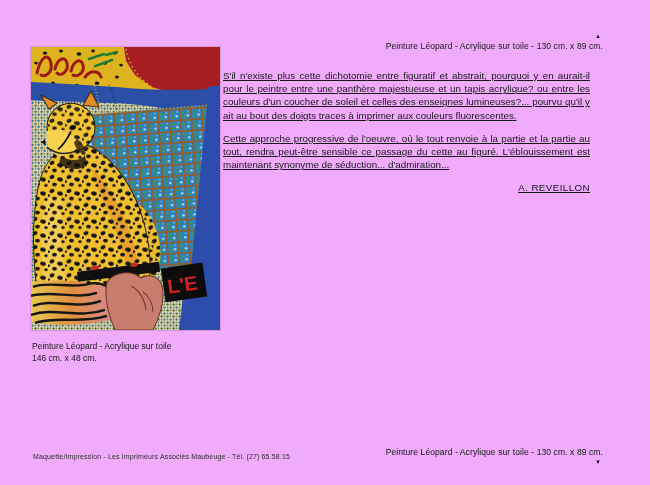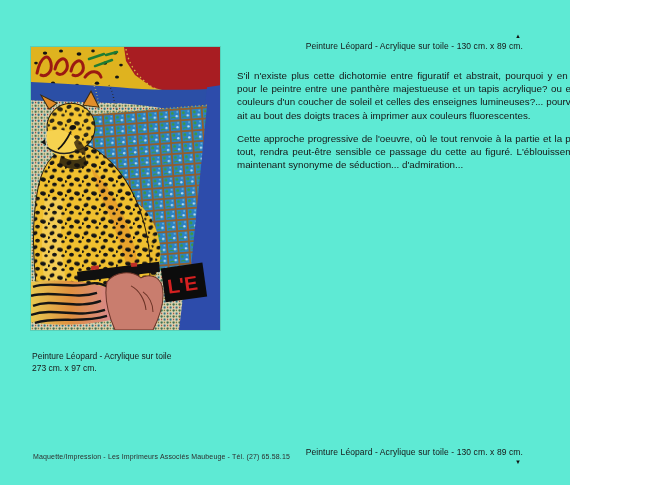--- a/index.html
+++ b/index.html
@@ -1,19 +1,19 @@
 <!DOCTYPE html>
 <html><head>
 <meta charset="utf-8">
 <style>
   html, body { margin: 0; padding: 0; background: #ffffff; }
   .page {
     position: relative;
-    width: 570px; height: 485px;
-    background: #5eead4;
+    width: 650px; height: 485px;
+    background: #f0abfc;
     font-family: "Liberation Sans", sans-serif;
     color: #1b1b1b;
     overflow: hidden;
   }
   .reg-mark {
     position: absolute;
     font-size: 6px; line-height: 6px; color: #111;
   }
   .reg-mark.top { top: 33px; right: 49px; }
   .reg-mark.bottom { top: 459px; right: 49px; }
@@ -22,27 +22,27 @@
     font-size: 8.5px; letter-spacing: 0.1px; color: #161616;
     white-space: nowrap;
   }
   .painting {
     position: absolute; left: 31px; top: 47px;
     width: 189px; height: 283px; margin: 0;
     box-shadow: 0 0 0 1px rgba(60,50,30,0.15);
   }
   .painting svg { display: block; width: 189px; height: 283px; }
   .caption-left {
-    position: absolute; left: 32px; top: 350px;
+    position: absolute; left: 32px; top: 340px;
     font-size: 8.5px; line-height: 12px; color: #181818;
   }
   .text-col {
-    position: absolute; left: 237px; top: 69px; width: 367px;
+    position: absolute; left: 223px; top: 69px; width: 367px;
     font-size: 9.8px; line-height: 13.2px;
-    text-align: justify; color: #171717;
+    text-align: justify; color: #171717; text-decoration: underline;
   }
   .text-col p { margin: 0 0 10px 0; }
   .signature {
     text-align: right; font-size: 9.8px; letter-spacing: 0.4px;
     margin-top: 1px; color: #171717;
   }
   .credit {
     position: absolute; left: 33px; top: 453px;
     font-size: 7px; letter-spacing: 0.15px; color: #2e2e2e;
     white-space: nowrap;
@@ -176,26 +176,27 @@
 
       <g transform="rotate(-8 150 235)">
         <rect x="132" y="218" width="42" height="34" fill="#0c0c0c"></rect>
         <text class="sign-text" x="136" y="244" font-size="20" fill="#d42020">L'E</text>
       </g>
     </svg>
   </figure>
 
   <div class="caption-left">
     <div>Peinture Léopard - Acrylique sur toile</div>
-    <div>273 cm. x 97 cm.</div>
+    <div>146 cm. x 48 cm.</div>
   </div>
 
   <div class="text-col">
     <p>S'il n'existe plus cette dichotomie entre figuratif et abstrait, pourquoi y en aurait-il pour le peintre entre une panthère majestueuse et un tapis acrylique? ou entre les couleurs d'un coucher de soleil et celles des enseignes lumineuses?... pourvu qu'il y ait au bout des doigts traces à imprimer aux couleurs fluorescentes.</p>
     <p>Cette approche progressive de l'oeuvre, où le tout renvoie à la partie et la partie au tout, rendra peut-être sensible ce passage du cette au figuré. L'éblouissement est maintenant synonyme de séduction... d'admiration...</p>
+    <div class="signature">A. REVEILLON</div>
   </div>
 
   <div class="credit">Maquette/Impression - Les Imprimeurs Associés Maubeuge - Tél. (27) 65.58.15</div>
 
   <div class="bottom-caption">Peinture Léopard - Acrylique sur toile - 130 cm. x 89 cm.</div>
   <div class="reg-mark bottom">▼</div>
 
 </div>
 
 </body></html>

